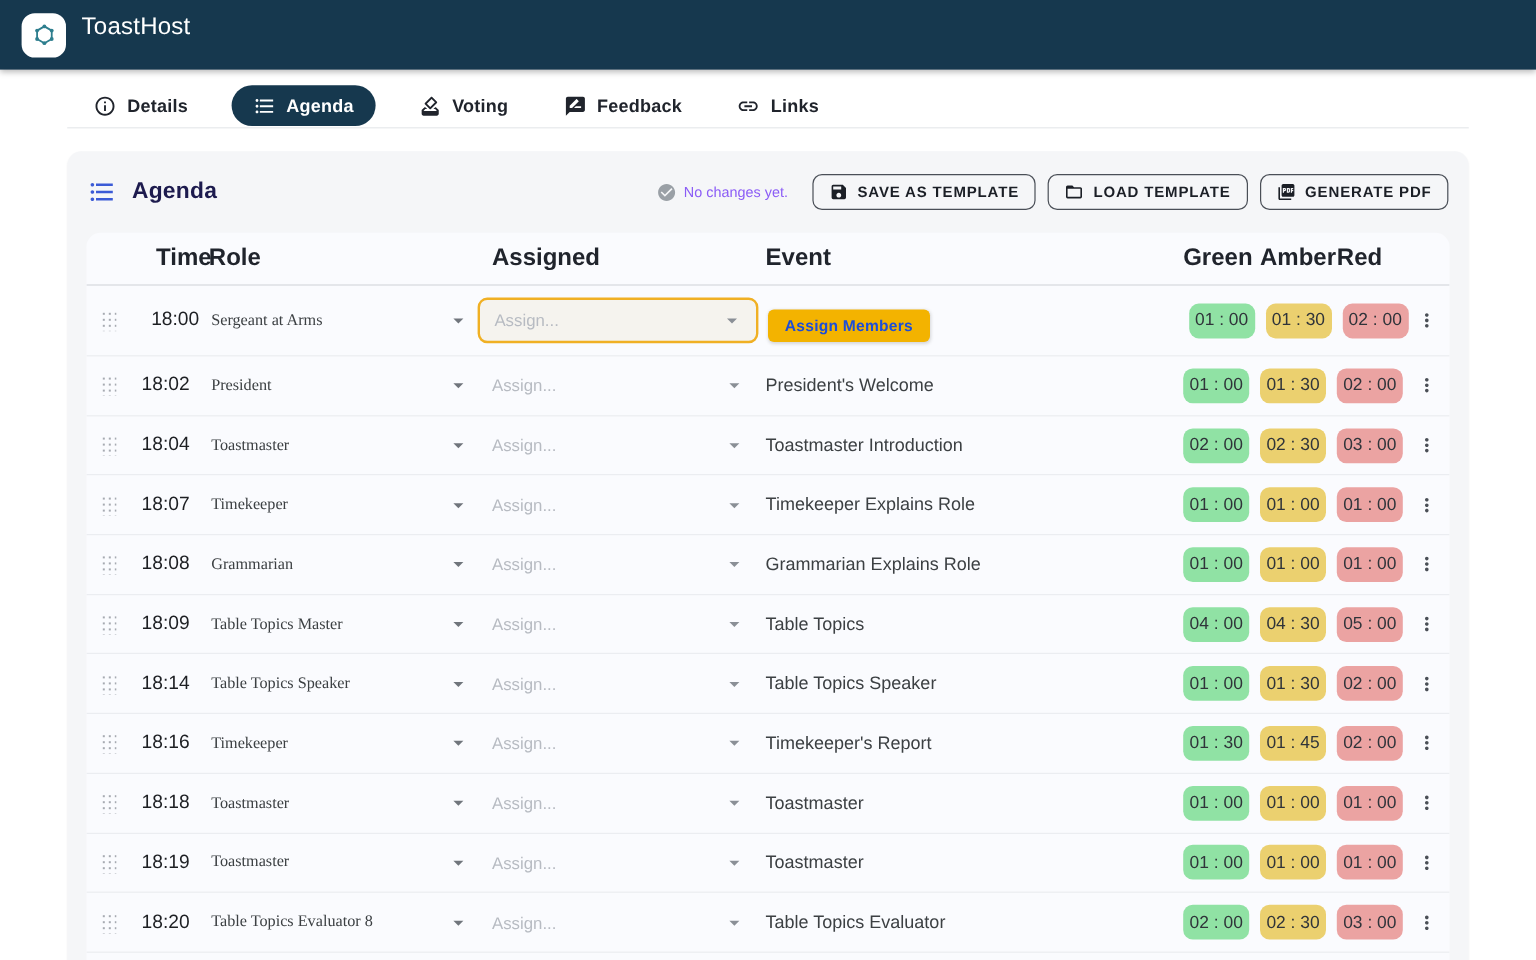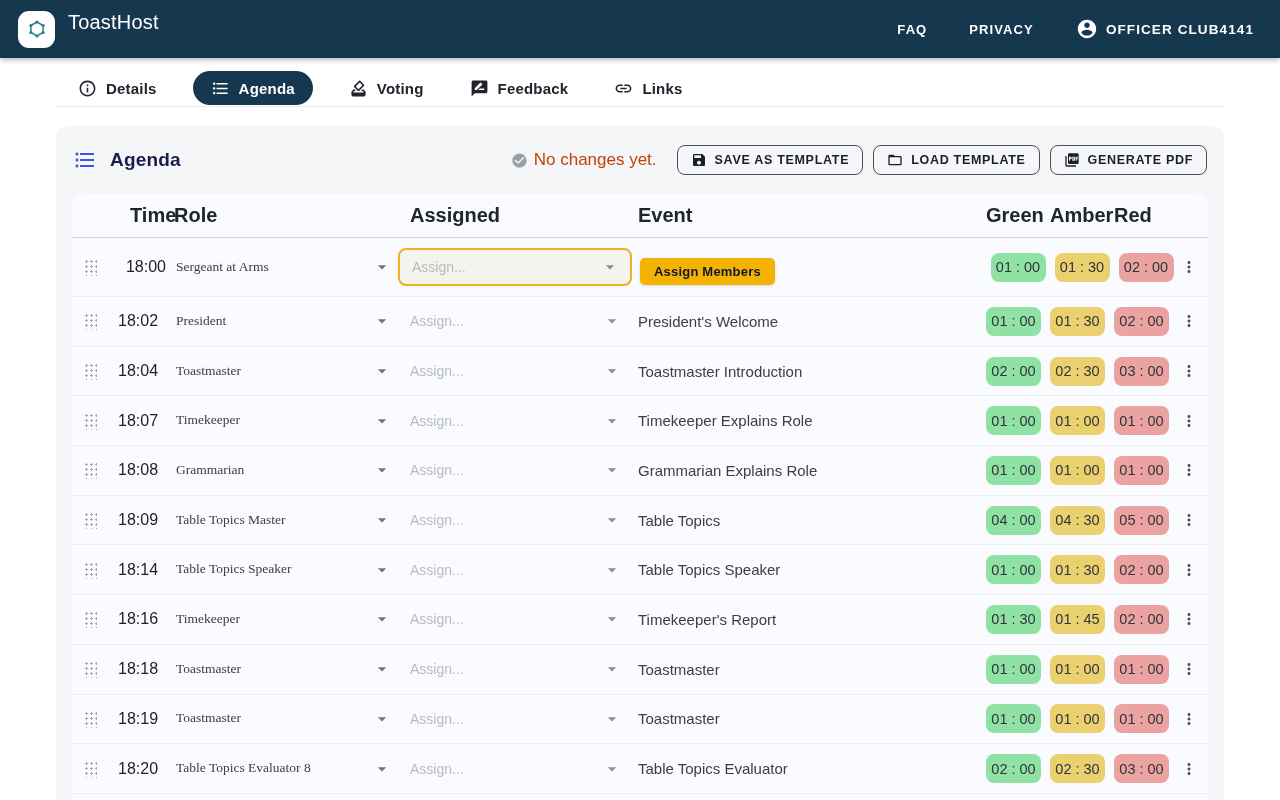--- a/index.html
+++ b/index.html
@@ -65,21 +65,21 @@
   .card-header {
     height: 68px; display: flex; align-items: center; justify-content: space-between;
     padding: 0 17px;
   }
   .card-title-wrap { display: flex; align-items: center; gap: 13px; }
   .card-title-wrap svg { fill: var(--c-accent-blue); }
   .card-title { font-size: 19px; font-weight: 700; color: var(--c-title); letter-spacing: .2px; }
   .card-actions { display: flex; align-items: center; gap: 10px; }
   .status { display: flex; align-items: center; gap: 6px; margin-right: 10px; }
   .status svg { fill: #9aa0a6; }
-  .status span { font-size: 17px; color: #c2410c; }
+  .status span { font-size: 12px; color: #8b5cf6; }
   .btn {
     display: flex; align-items: center; gap: 8px;
     height: 30px; padding: 0 13px;
     border: 1.6px solid #4a4f57; border-radius: 8px; background: transparent;
     font-family: inherit; font-size: 12.5px; font-weight: 700; letter-spacing: .7px;
     color: #1b1f26; cursor: pointer;
   }
   .btn svg { fill: #1b1f26; }
 
   
@@ -130,21 +130,21 @@
   .badge.g { background: var(--c-badge-green); }
   .badge.a { background: var(--c-badge-amber); }
   .badge.r { background: var(--c-badge-red); }
   .cell-kebab { display: flex; justify-content: center; cursor: pointer; }
   .cell-kebab svg { fill: #4a4f56; }
 
   .assign-tooltip {
     position: absolute; left: 568px; top: 64px; height: 27px;
     display: flex; align-items: center; padding: 0 14px;
     background: var(--c-tooltip); border-radius: 5px;
-    color: #0f172a; font-size: 13px; font-weight: 700; letter-spacing: .2px;
+    color: #1d4ed8; font-size: 13px; font-weight: 700; letter-spacing: .2px;
     box-shadow: 0 1px 3px rgba(0,0,0,.15); z-index: 3; white-space: nowrap; text-align: center;
   }
 </style>
 </head>
 <body style="--c-navbar: #16384e; --c-accent-blue: #3b5bd6; --c-badge-green: #90e2a4; --c-badge-amber: #ebd06f; --c-badge-red: #eba3a2; --c-highlight: #f0b024; --c-tooltip: #f3b300; --c-title: #1d1b4e;">
 
 <header class="navbar">
   <div class="nav-left">
     <div class="logo">
       <svg width="24" height="24" viewBox="0 0 24 24">
@@ -152,30 +152,20 @@
         <circle cx="12" cy="5" r="1.6" fill="#2e7e8e"></circle>
         <circle cx="5.9" cy="8.5" r="1.6" fill="#2e7e8e"></circle>
         <circle cx="5.9" cy="15.5" r="1.6" fill="#2e7e8e"></circle>
         <circle cx="12" cy="19" r="1.6" fill="#2e7e8e"></circle>
         <circle cx="18.1" cy="15.5" r="1.6" fill="#2e7e8e"></circle>
         <circle cx="18.1" cy="8.5" r="1.6" fill="#2e7e8e"></circle>
       </svg>
     </div>
     <span class="brand">ToastHost</span>
   </div>
-  <nav class="nav-right">
-    <a class="nav-link">FAQ</a>
-    <a class="nav-link">PRIVACY</a>
-    <div class="account">
-      <svg width="22" height="22" viewBox="0 0 24 24" fill="#ffffff">
-        <path d="M12 2C6.48 2 2 6.48 2 12s4.48 10 10 10 10-4.48 10-10S17.52 2 12 2zm0 3c1.66 0 3 1.34 3 3s-1.34 3-3 3-3-1.34-3-3 1.34-3 3-3zm0 14.2c-2.5 0-4.71-1.28-6-3.22.03-1.99 4-3.08 6-3.08 1.99 0 5.97 1.09 6 3.08-1.29 1.94-3.5 3.22-6 3.22z"></path>
-      </svg>
-      <span>OFFICER CLUB4141</span>
-    </div>
-  </nav>
 </header>
 
 <div class="tabs" id="tabs">
     <div class="tab">
       <span class="tab-icon">
         <svg width="19" height="19" viewBox="0 0 24 24">
           <path d="M11 7h2v2h-2zm0 4h2v6h-2zm1-9C6.48 2 2 6.48 2 12s4.48 10 10 10 10-4.48 10-10S17.52 2 12 2zm0 18c-4.41 0-8-3.59-8-8s3.59-8 8-8 8 3.59 8 8-3.59 8-8 8z"></path>
         </svg>
       </span>
       <span class="tab-label">Details</span>

